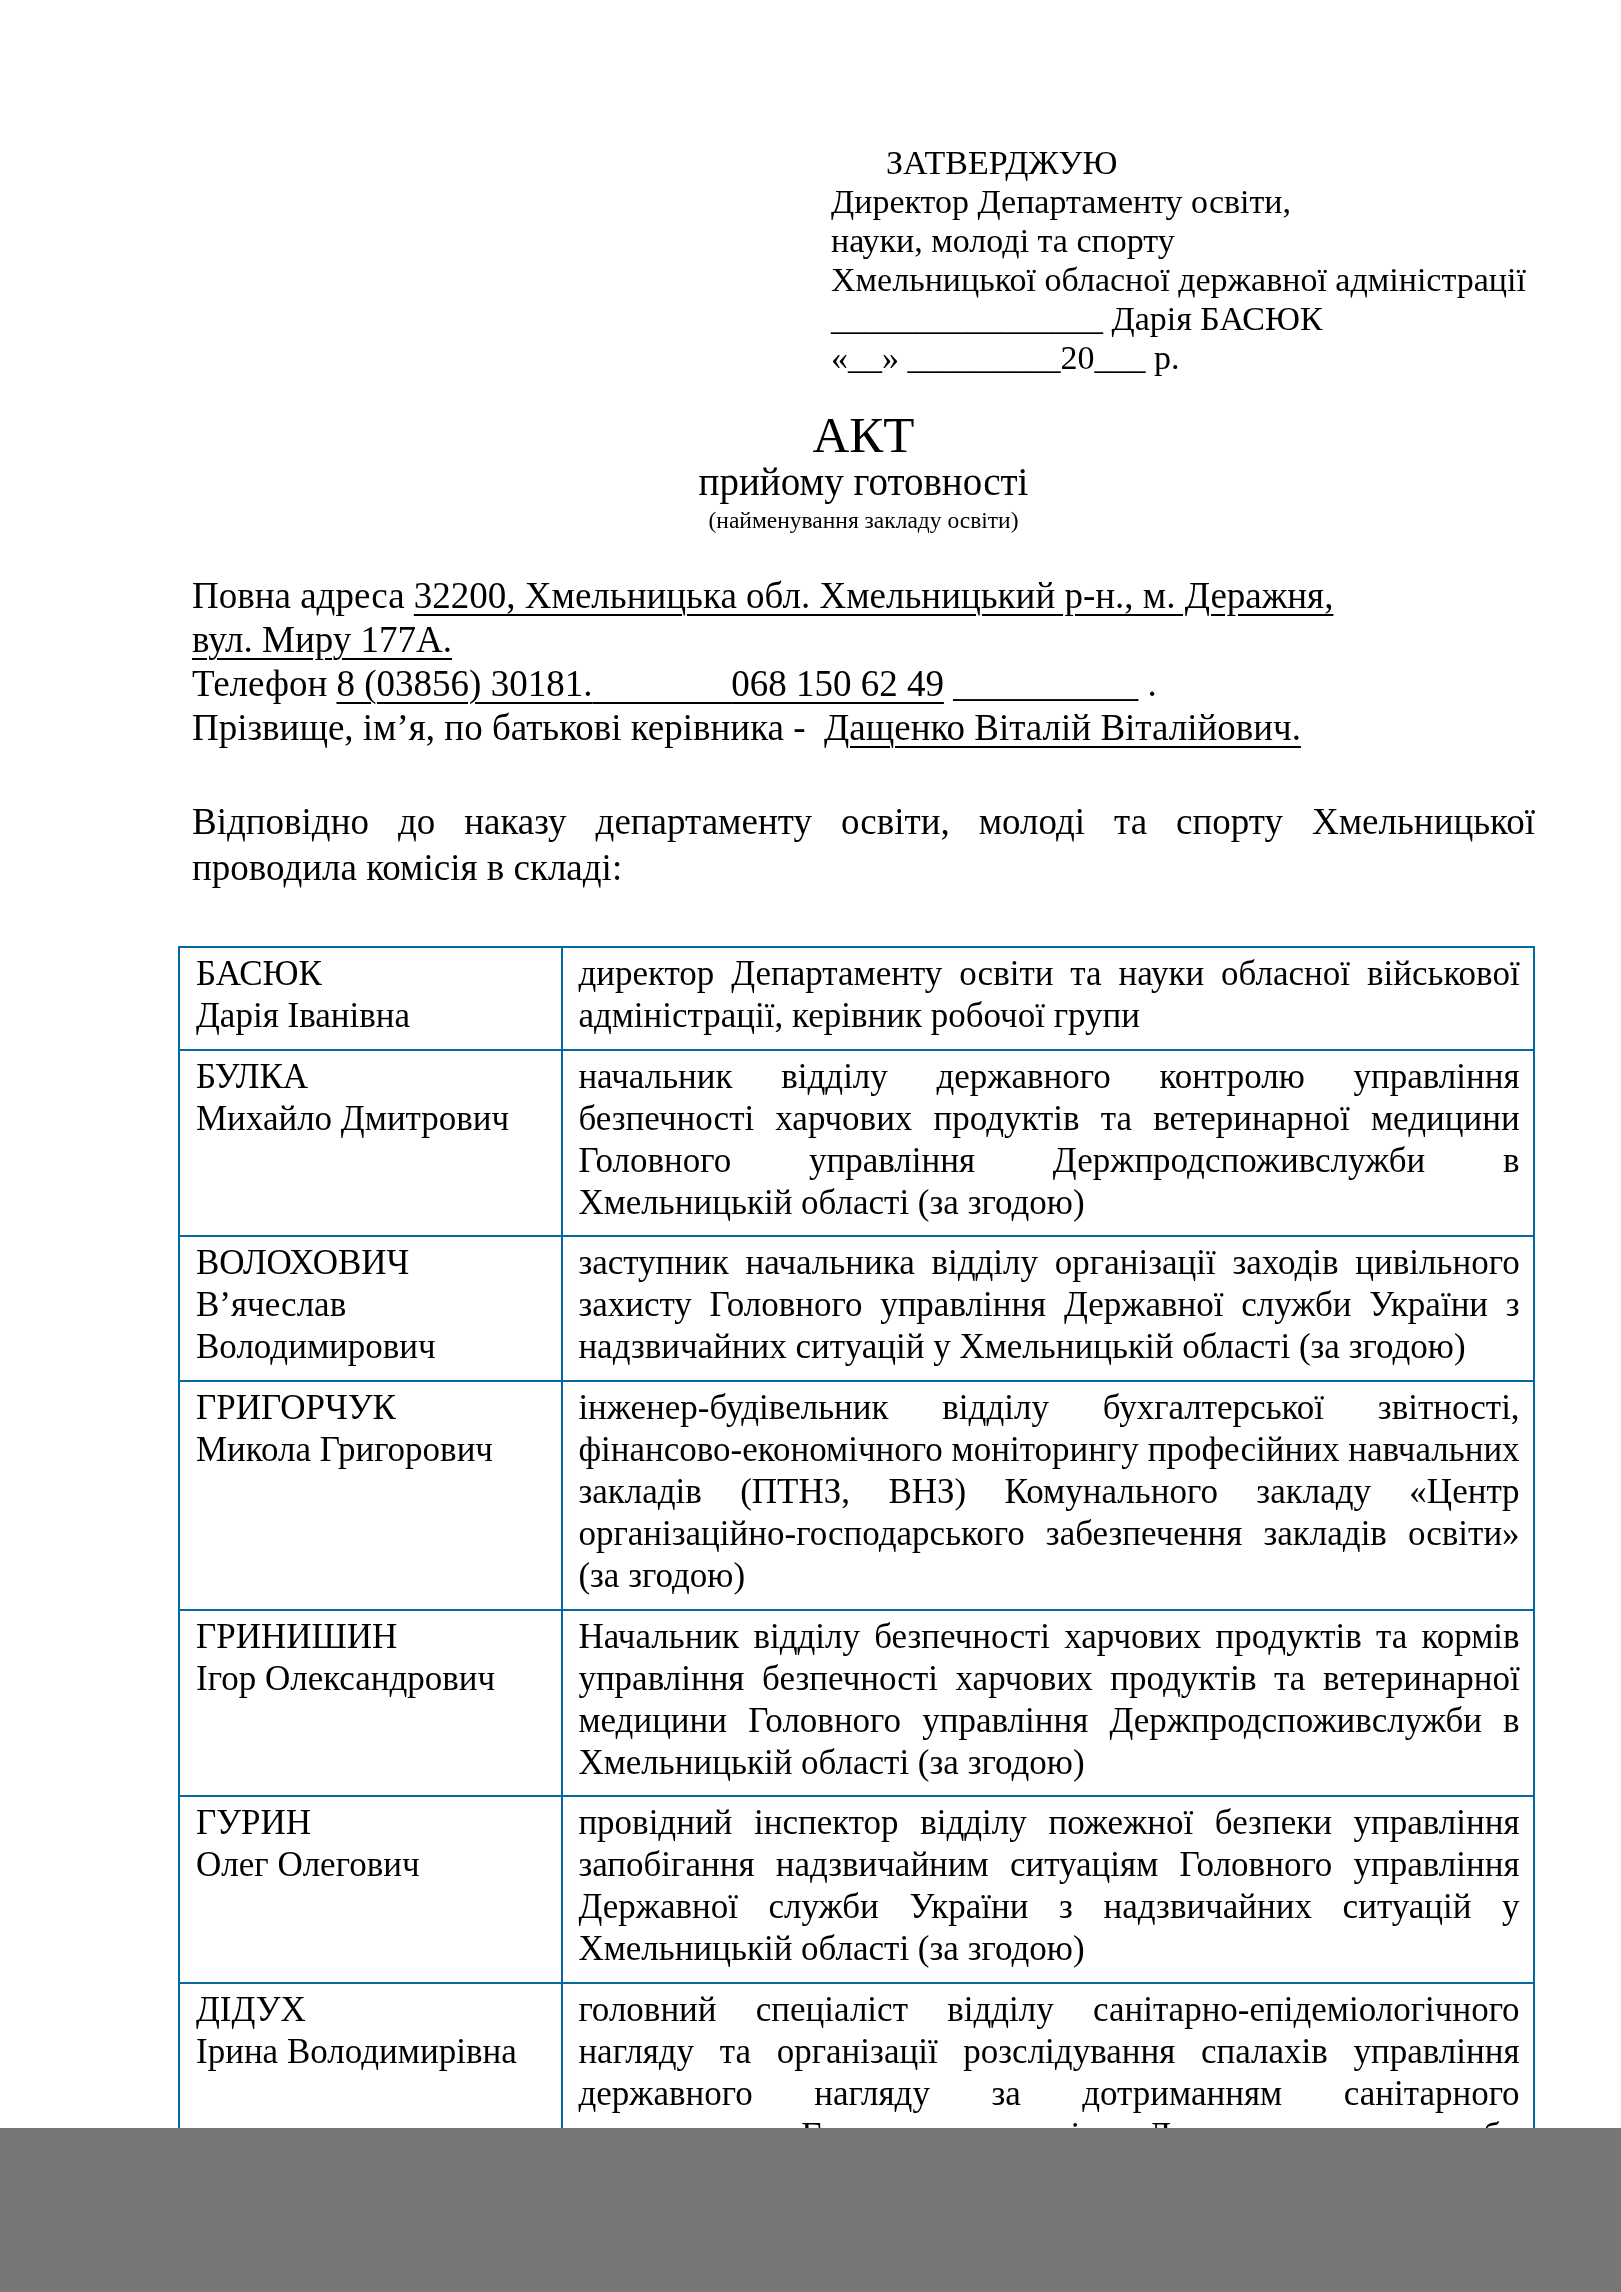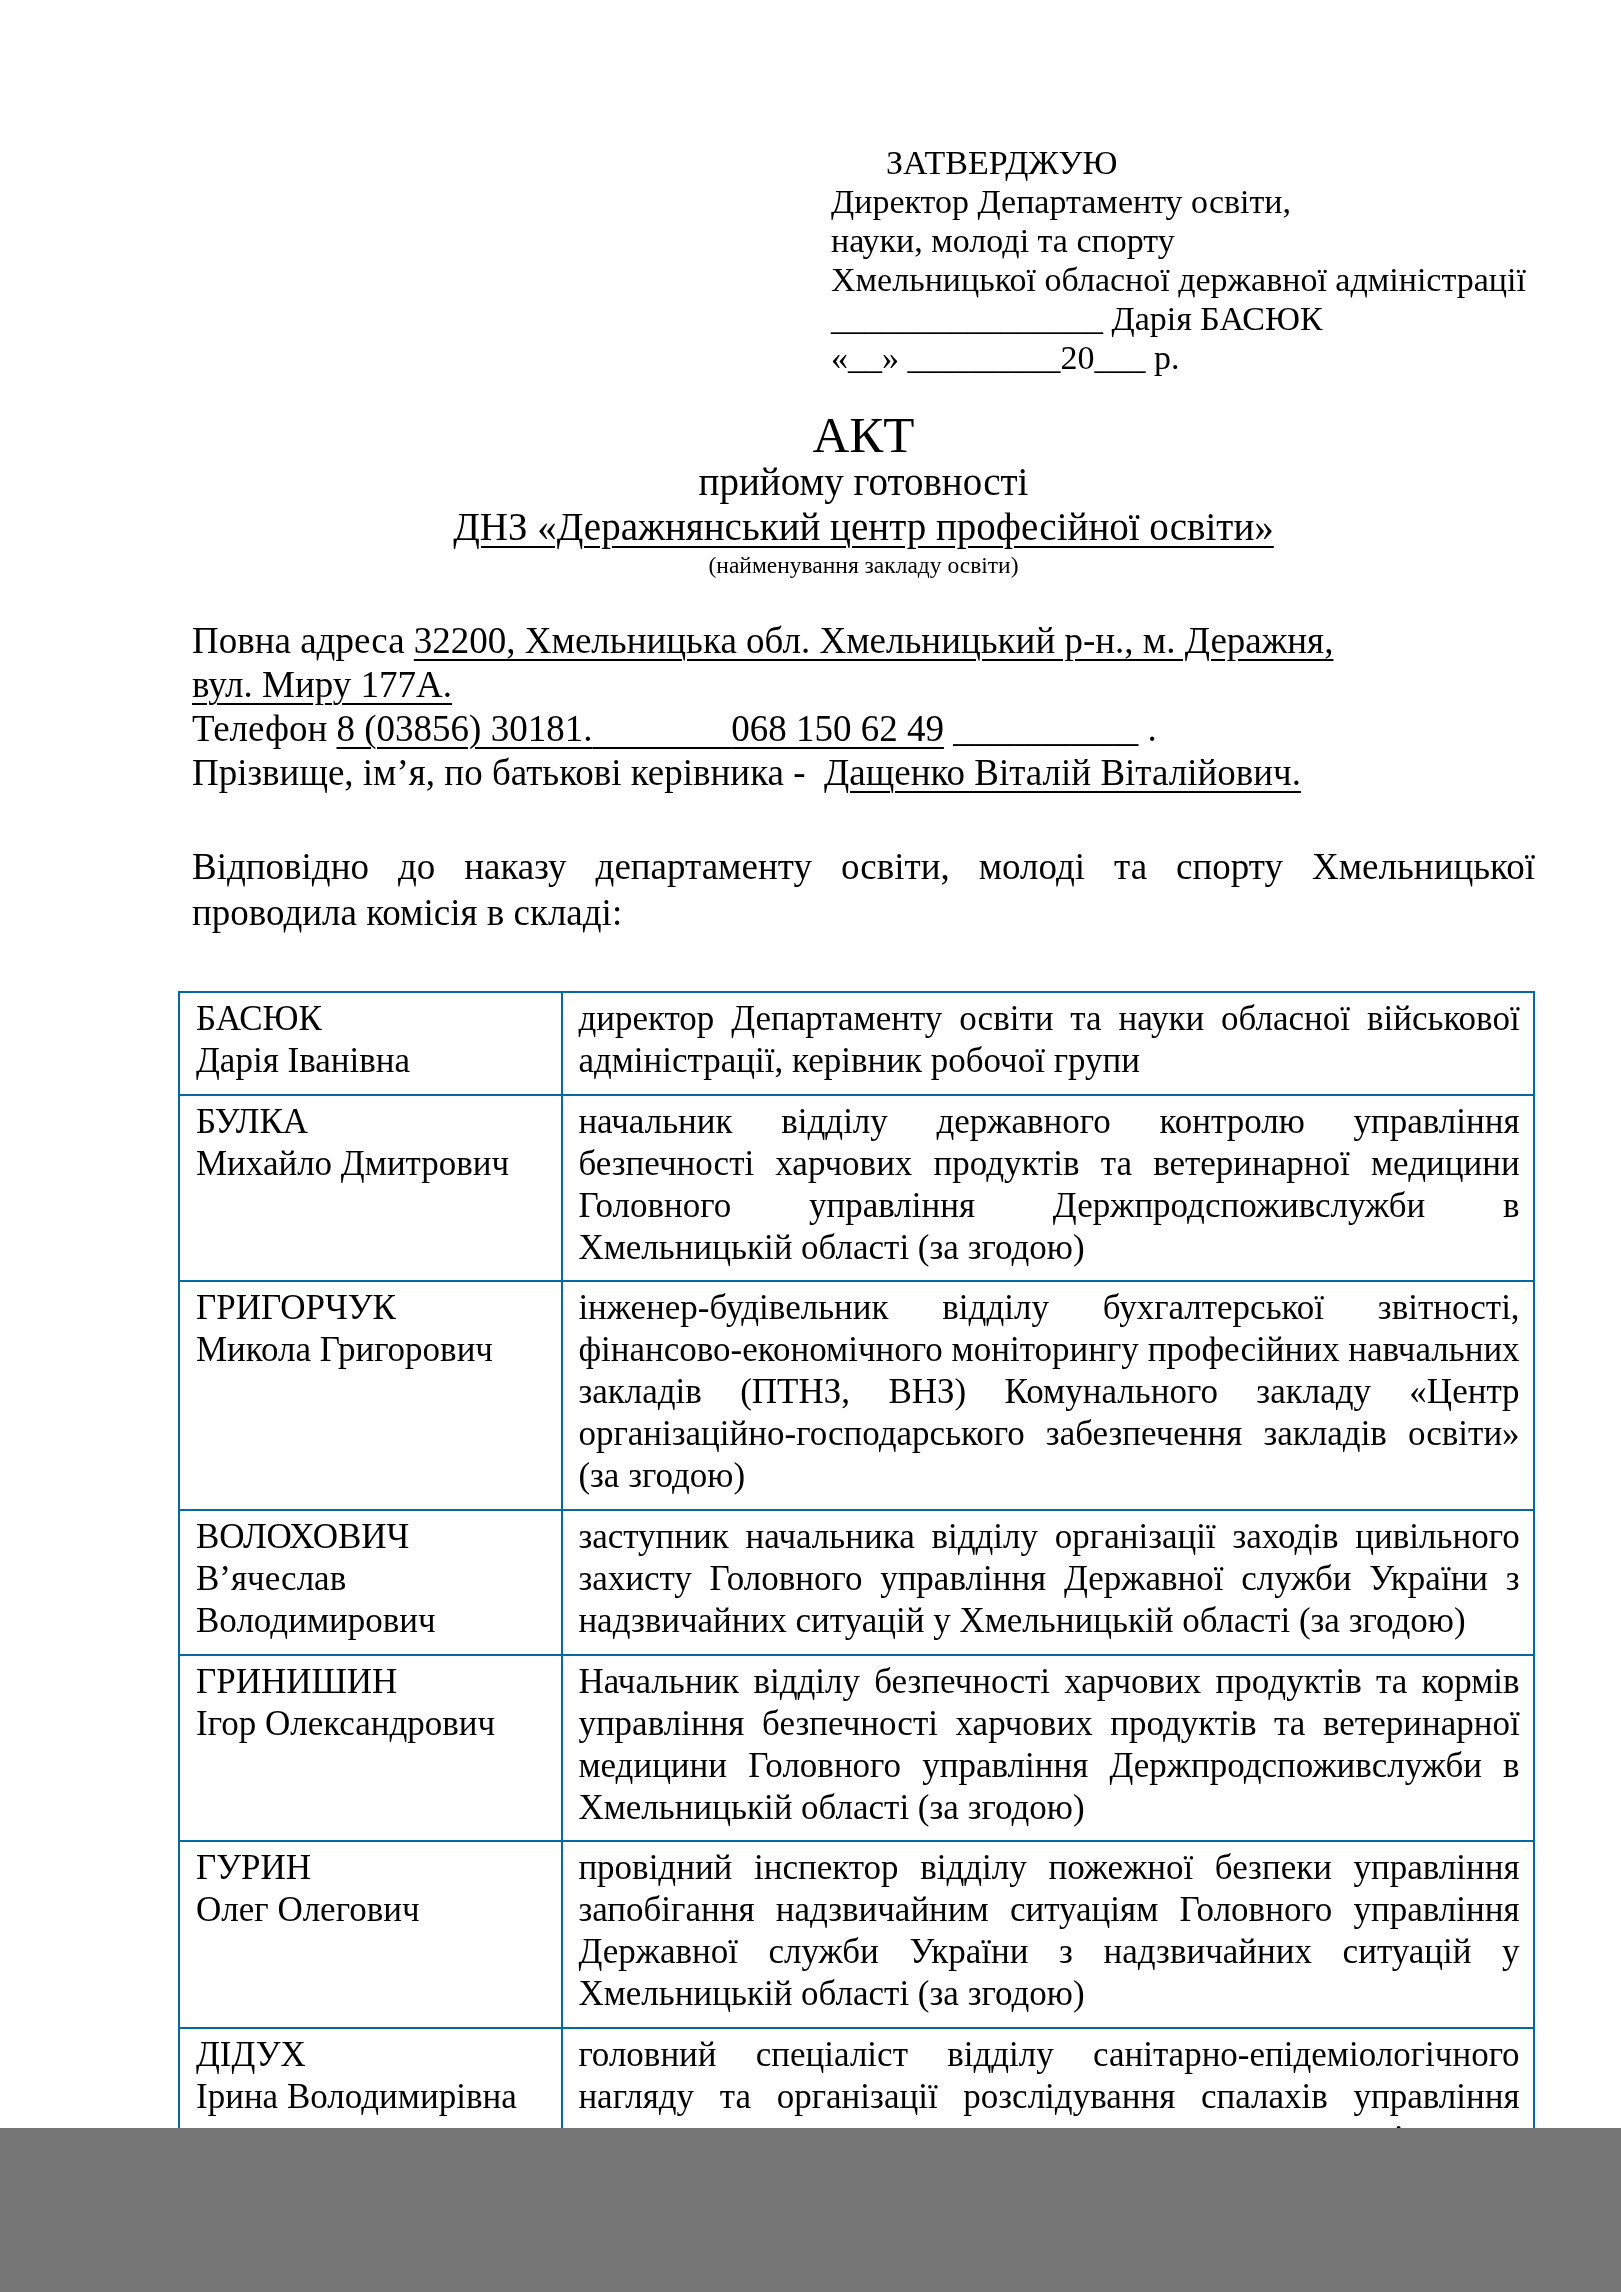--- a/index.html
+++ b/index.html
@@ -77,21 +77,20 @@
     <div class="line">Директор Департаменту освіти,</div>
     <div class="line">науки, молоді та спорту</div>
     <div class="line">Хмельницької обласної державної адміністрації</div>
     <div class="line"><span>________________</span><span class="pre"> Дарія БАСЮК</span></div>
     <div class="line">«__» _________20___ р.</div>
   </div>
 
   <div class="title-block">
     <div class="title-line">АКТ</div>
     <div class="title-line2">прийому готовності</div>
-    <div class="inst-line"><span class="u">ДНЗ «Деражнянський центр професійної освіти»</span></div>
     <div class="caption-line">(найменування закладу освіти)</div>
   </div>
 
   <div class="details">
     <div class="line"><span>Повна адреса </span><span class="u">32200, Хмельницька обл. Хмельницький р-н., м. Деражня,</span></div>
     <div class="line"><span class="u">вул. Миру 177А.</span></div>
     <div class="line"><span>Телефон </span><span class="u pre">8 (03856) 30181.</span><span class="u pre">               </span><span class="u pre">068 150 62 49</span><span class="pre"> __________ .</span></div>
     <div class="line"><span class="pre">Прізвище, ім’я, по батькові керівника -  </span><span class="u">Дащенко Віталій Віталійович.</span></div>
   </div>
 
@@ -117,35 +116,35 @@
         <div>БУЛКА</div>
         <div>Михайло Дмитрович</div>
       </td>
       <td class="pos-cell">
         <span>начальник відділу державного контролю управління безпечності харчових продуктів та ветеринарної медицини Головного управління Держпродспоживслужби в Хмельницькій області (за згодою)</span>
       </td>
     </tr>
 
     <tr>
       <td class="name-cell">
+        <div>ВОЛОХОВИЧ</div>
+        <div>В’ячеслав Володимирович</div>
+      </td>
+      <td class="pos-cell">
+        <span>заступник начальника відділу організації заходів цивільного захисту Головного управління Державної служби України з надзвичайних ситуацій у Хмельницькій області (за згодою)</span>
+      </td>
+    </tr>
+
+    <tr>
+      <td class="name-cell">
         <div>ГРИГОРЧУК</div>
         <div>Микола Григорович</div>
       </td>
       <td class="pos-cell">
         <span>інженер-будівельник відділу бухгалтерської звітності, фінансово-економічного моніторингу професійних навчальних закладів (ПТНЗ, ВНЗ) Комунального закладу «Центр організаційно-господарського забезпечення закладів освіти» (за згодою)</span>
-      </td>
-    </tr>
-
-    <tr>
-      <td class="name-cell">
-        <div>ВОЛОХОВИЧ</div>
-        <div>В’ячеслав Володимирович</div>
-      </td>
-      <td class="pos-cell">
-        <span>заступник начальника відділу організації заходів цивільного захисту Головного управління Державної служби України з надзвичайних ситуацій у Хмельницькій області (за згодою)</span>
       </td>
     </tr>
 
     <tr>
       <td class="name-cell">
         <div>ГРИНИШИН</div>
         <div>Ігор Олександрович</div>
       </td>
       <td class="pos-cell">
         <span>Начальник відділу безпечності харчових продуктів та кормів управління безпечності харчових продуктів та ветеринарної медицини Головного управління Держпродспоживслужби в Хмельницькій області (за згодою)</span>

